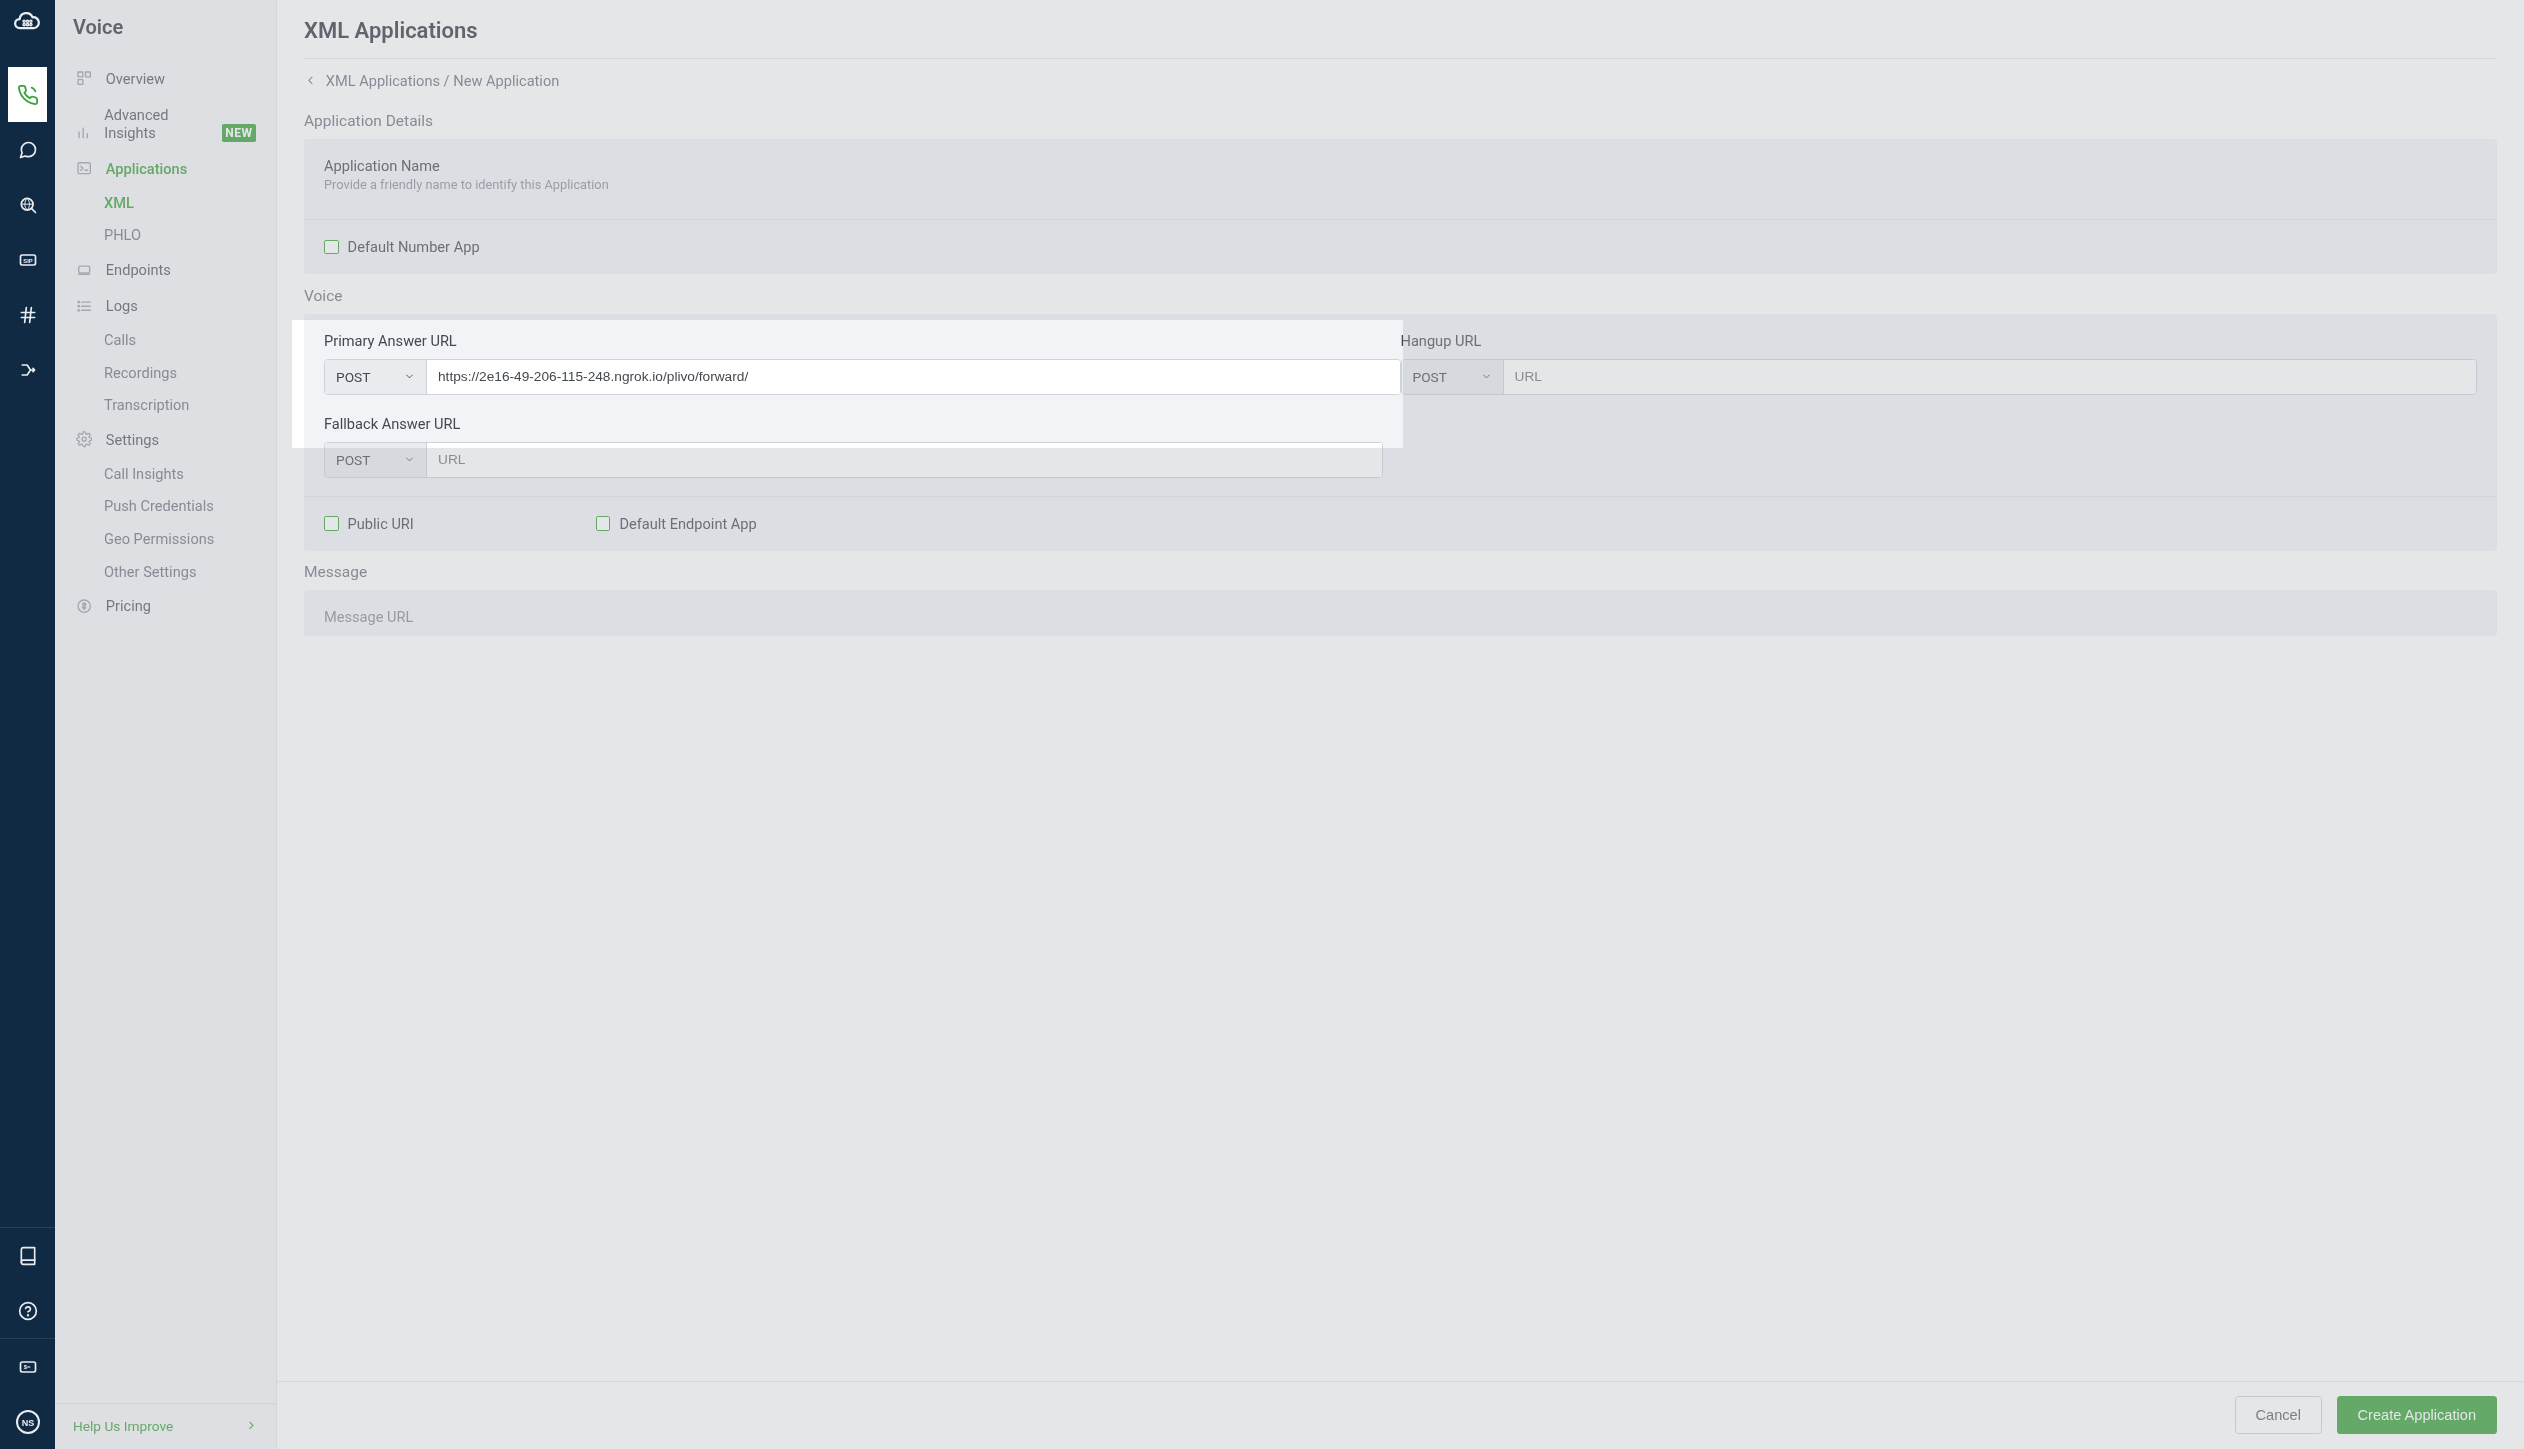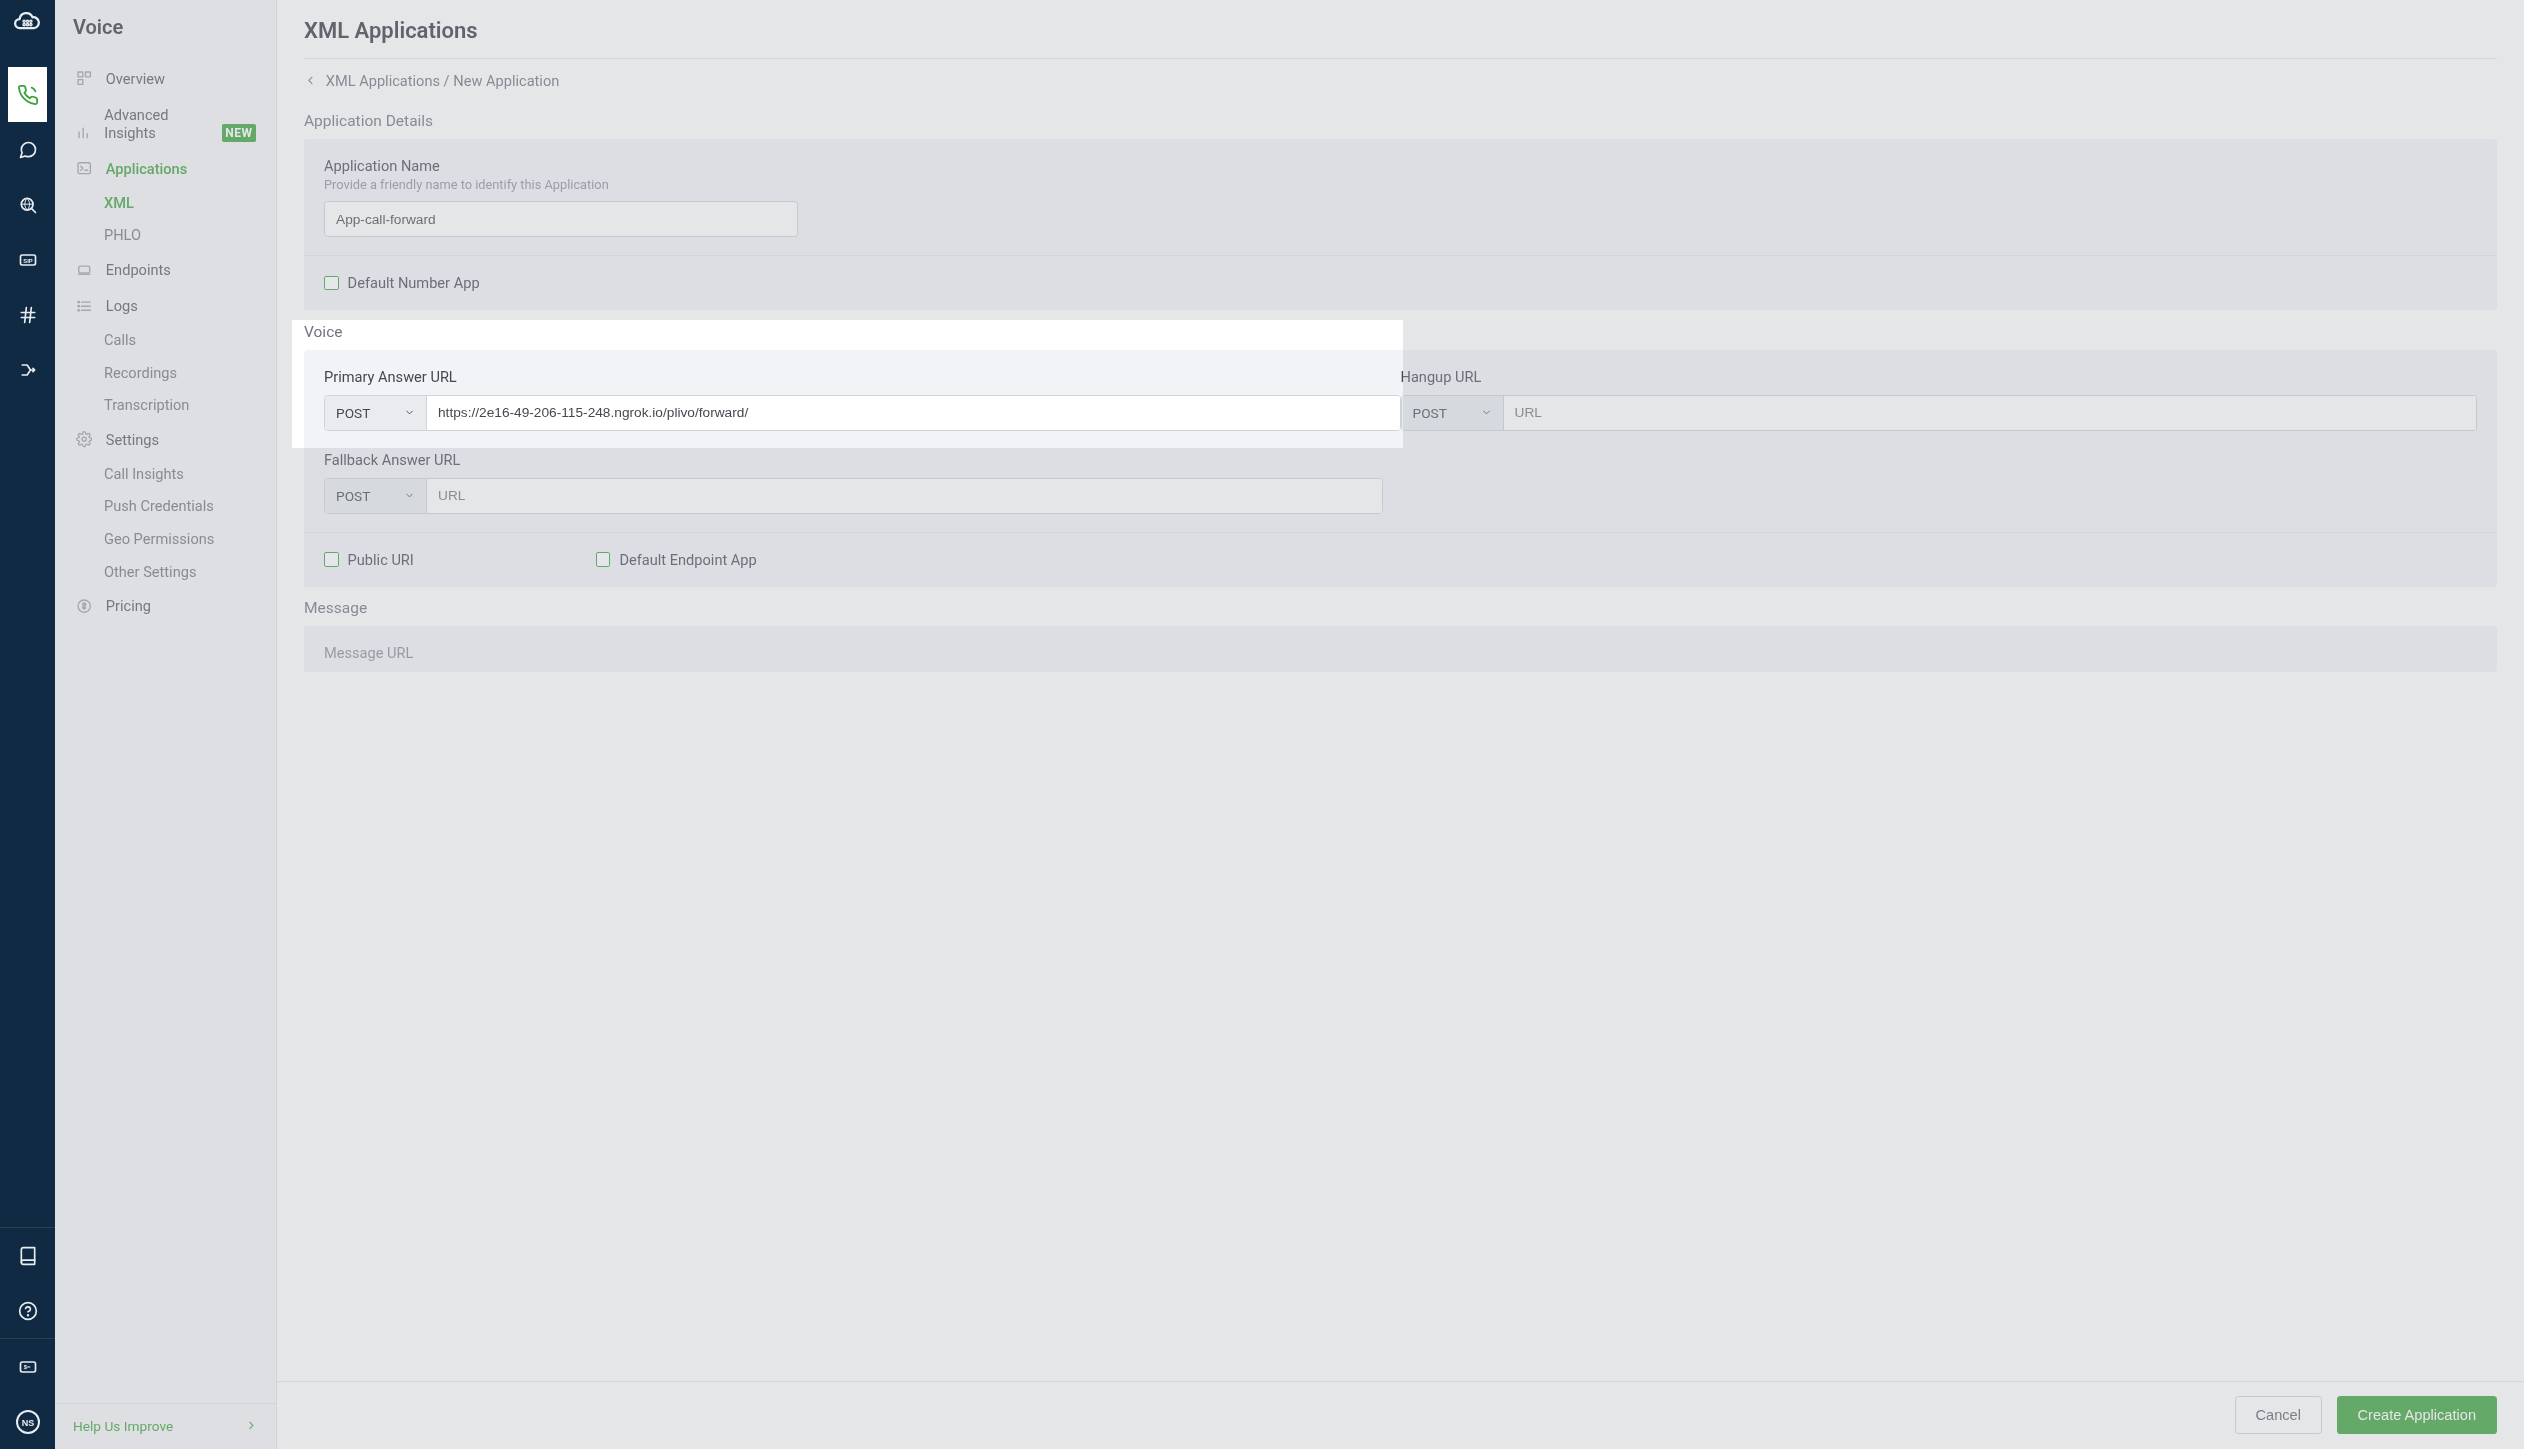--- a/index.html
+++ b/index.html
@@ -262,21 +262,20 @@
         </svg></span>
     <span>XML Applications / New Application</span>
   </div>
 
   <div class="scroll">
     <div class="section-title">Application Details</div>
     <div class="panel">
       <div class="panel-inner">
         <div class="field-label">Application Name</div>
         <div class="field-help">Provide a friendly name to identify this Application</div>
-        <input class="text-input" style="max-width: 474px;" value="App-call-forward">
       </div>
       <div class="panel-sep"></div>
       <div class="panel-inner">
         <label class="check-row">
           <span class="check-box"></span>
           <span>Default Number App</span>
         </label>
       </div>
     </div>
 

